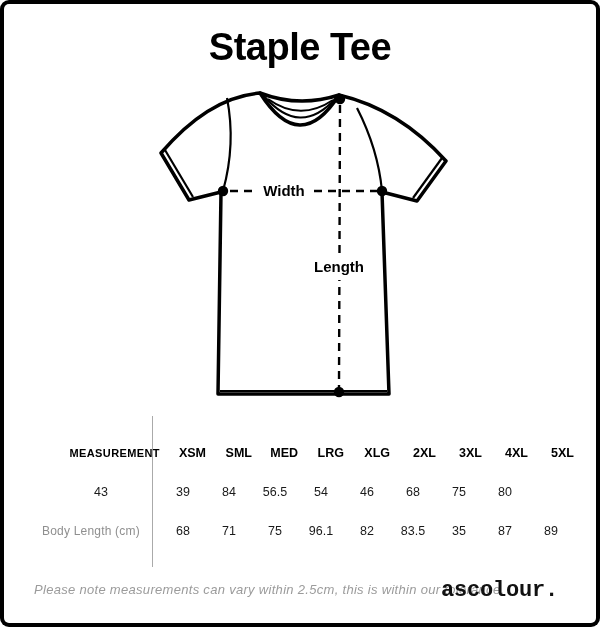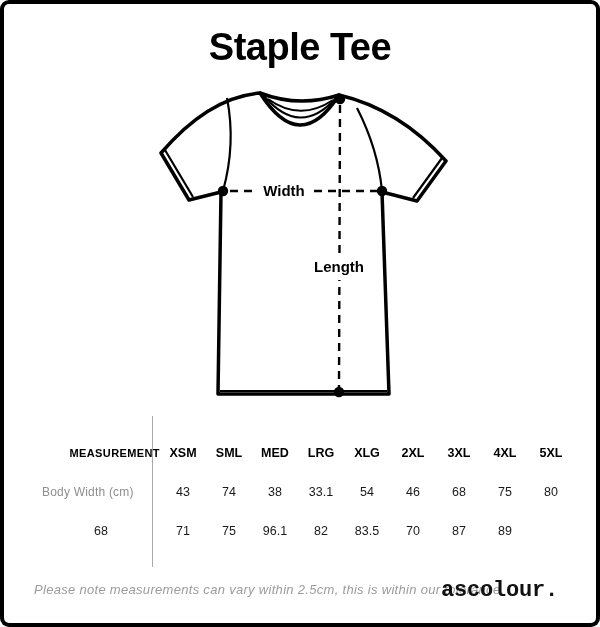--- a/index.html
+++ b/index.html
@@ -62,21 +62,21 @@
   .row-width  { top: 478px; }
   .row-length { top: 517px; }
   .cell-label {
     text-align: right;
     font-size: 11px;
     font-weight: bold;
     letter-spacing: 0.4px;
     color: #000000;
   }
   .cell-size {
-    text-align: center;
+    text-align: right;
     font-size: 12.5px;
     font-weight: bold;
     color: #000000;
   }
   .cell-rowlabel {
     text-align: left;
     font-size: 12px;
     font-weight: normal;
     color: #8f8f8f;
     letter-spacing: 0.2px;
@@ -172,40 +172,40 @@
       <div class="cell-size">MED</div>
       <div class="cell-size">LRG</div>
       <div class="cell-size">XLG</div>
       <div class="cell-size">2XL</div>
       <div class="cell-size">3XL</div>
       <div class="cell-size">4XL</div>
       <div class="cell-size">5XL</div>
     </div>
 
     <div class="size-table-row row-width">
-      <div class="cell-rowlabel">Body Width (cm)</div>
       <div class="cell-value">43</div>
-      <div class="cell-value">74</div>
-      <div class="cell-value">38</div>
-      <div class="cell-value">33.1</div>
+      <div class="cell-value">39</div>
+      <div class="cell-value">84</div>
+      <div class="cell-value">56.5</div>
       <div class="cell-value">54</div>
       <div class="cell-value">46</div>
       <div class="cell-value">68</div>
       <div class="cell-value">75</div>
       <div class="cell-value">80</div>
     </div>
 
     <div class="size-table-row row-length">
+      <div class="cell-rowlabel">Body Length (cm)</div>
       <div class="cell-value">68</div>
       <div class="cell-value">71</div>
       <div class="cell-value">75</div>
       <div class="cell-value">96.1</div>
       <div class="cell-value">82</div>
       <div class="cell-value">83.5</div>
-      <div class="cell-value">70</div>
+      <div class="cell-value">35</div>
       <div class="cell-value">87</div>
       <div class="cell-value">89</div>
     </div>
 
     <div class="footer-note">Please note measurements can vary within 2.5cm, this is within our tolerance.</div>
     <div class="brand-logo">ascolour.</div>
 
   </div>
 </div>
 

